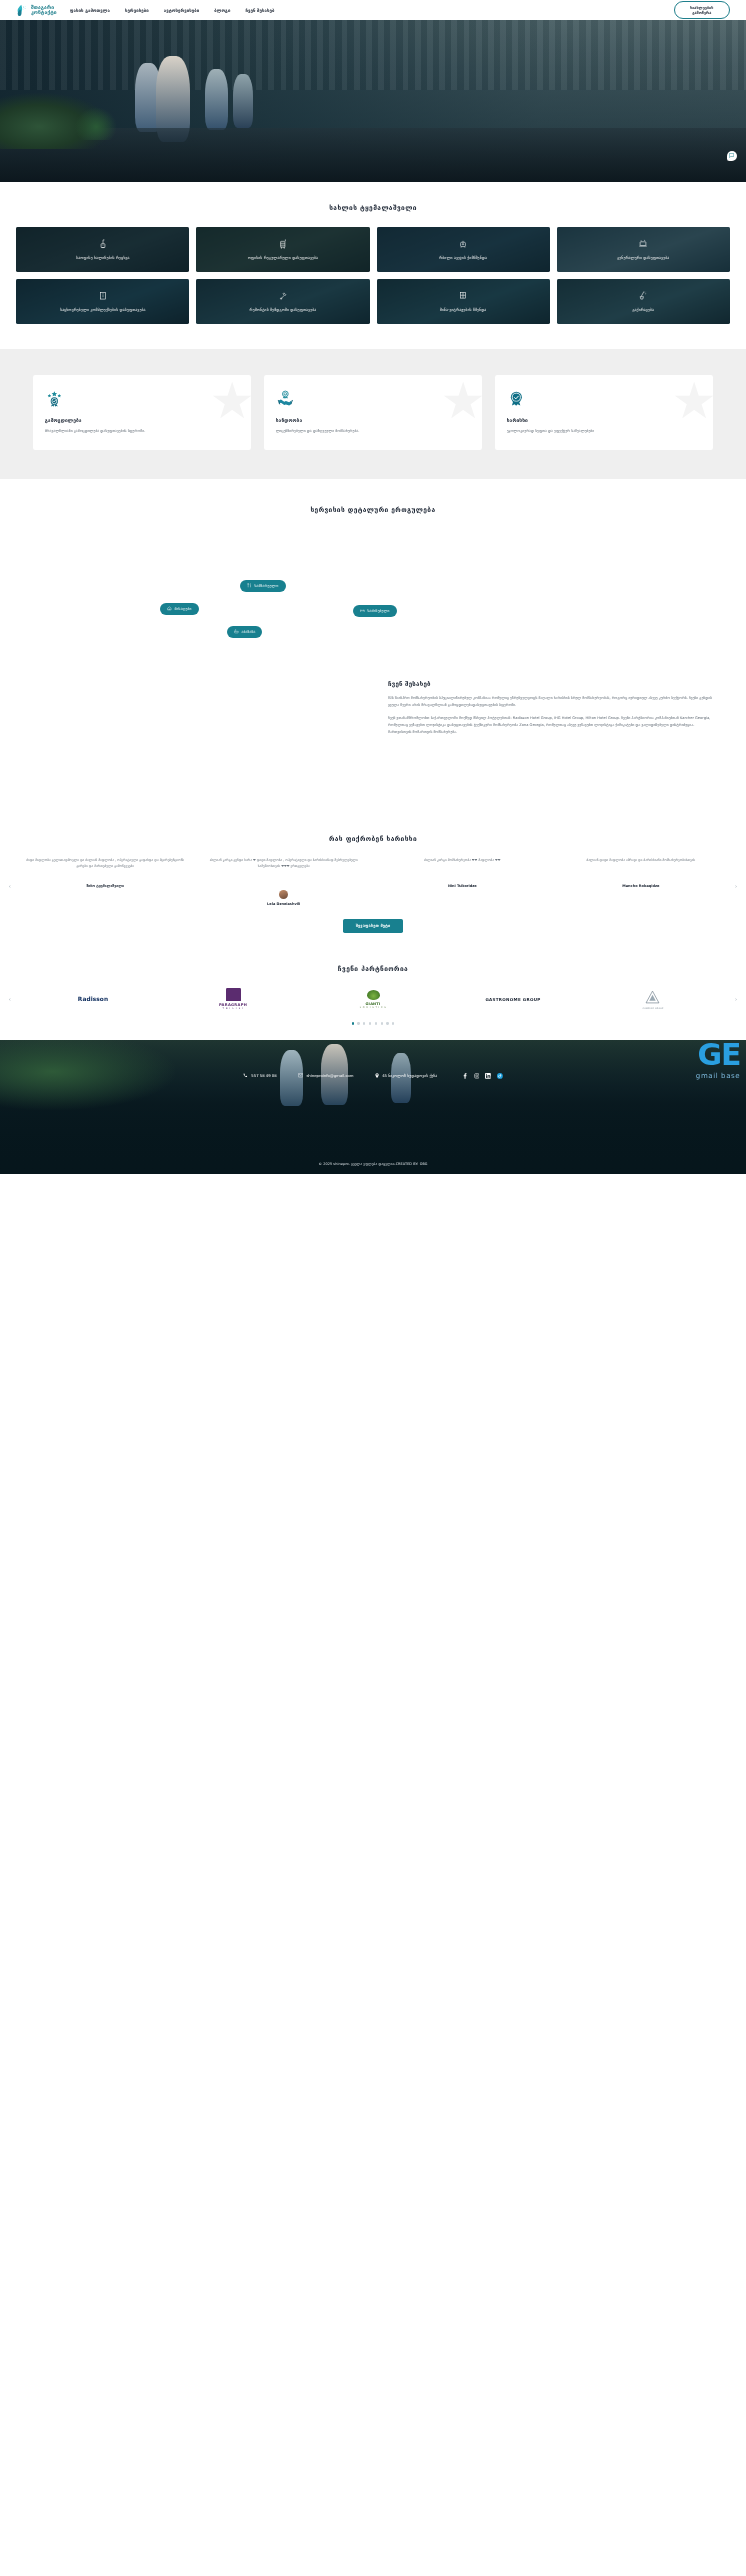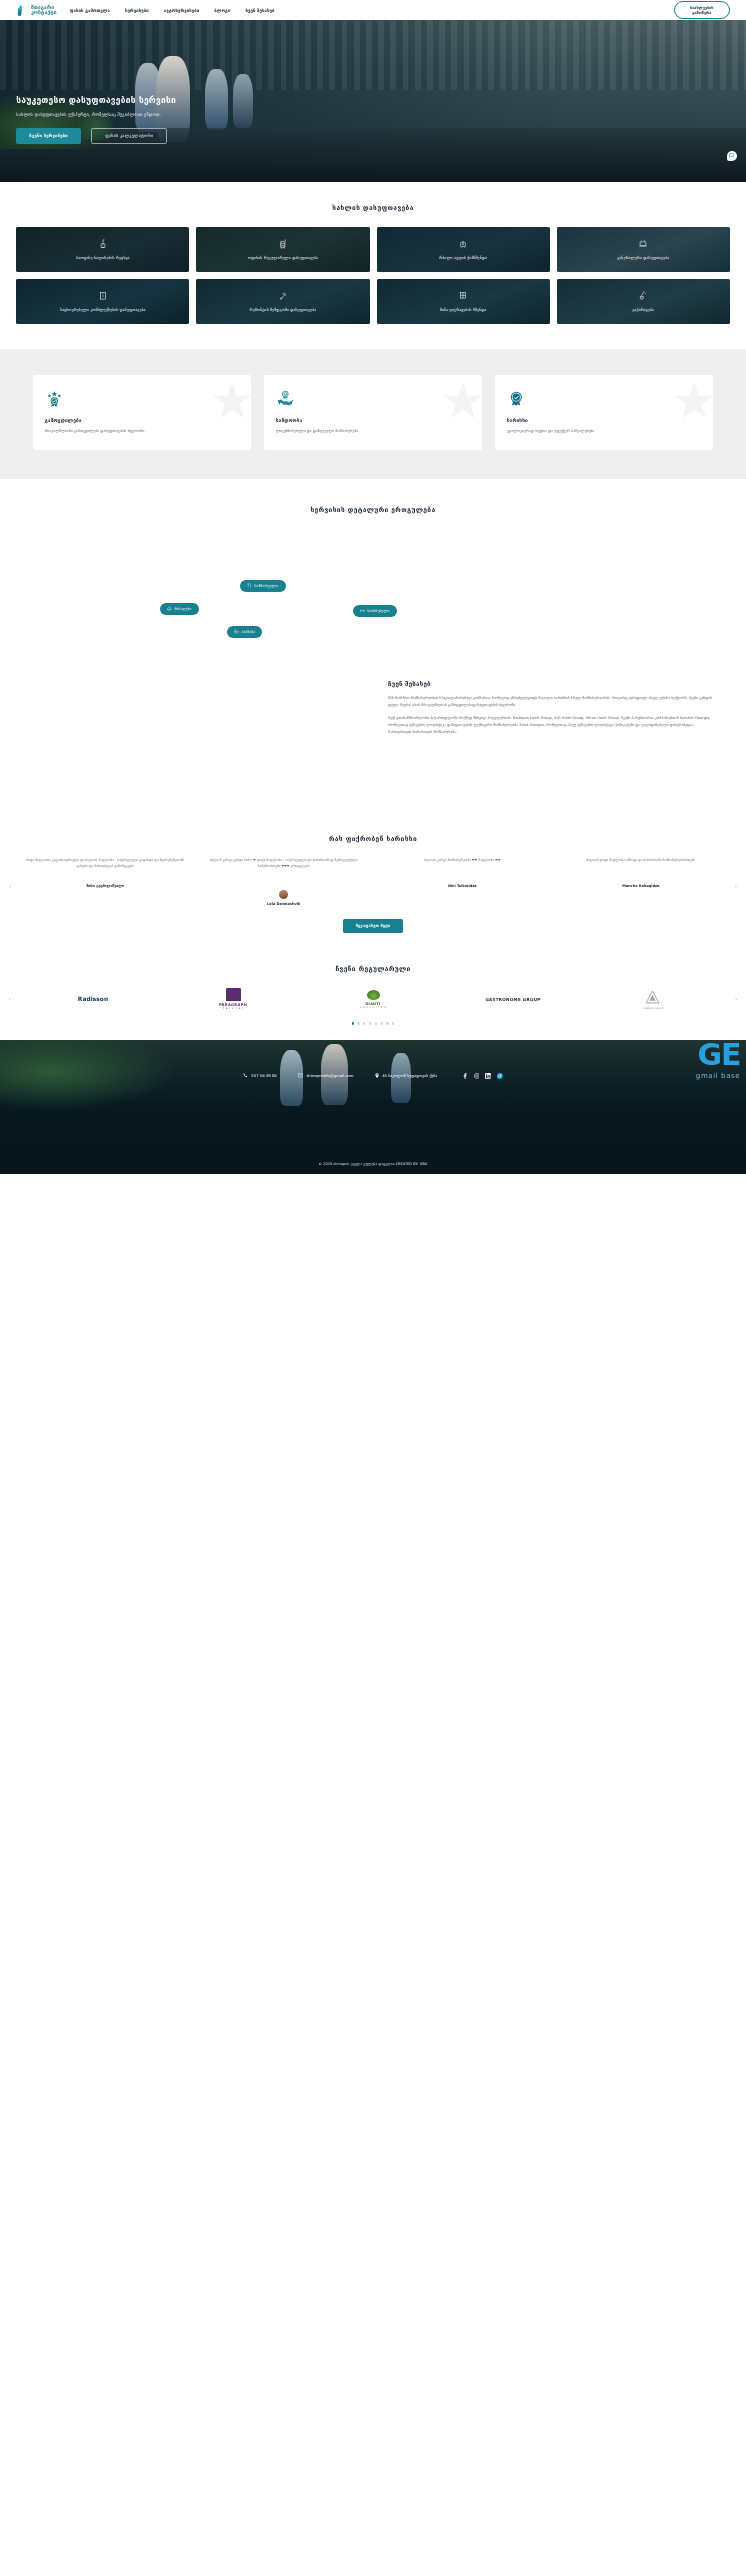--- a/index.html
+++ b/index.html
@@ -268,38 +268,30 @@
     <div class="hero-band"></div>
     <div class="hero-worker w1"></div>
     <div class="hero-worker w2"></div>
     <div class="hero-worker w3"></div>
     <div class="hero-worker w4"></div>
     <div class="hero-floor"></div>
     <div class="hero-plant"></div>
     <div class="hero-plant2"></div>
   </div>
 
-  <div class="hero-inner">
-    <h1 class="hero-title">საუკეთესო დასუფთავების სერვისი</h1>
-    <p class="hero-sub">სახლის დასუფთავების ექსპერტი, რომელსაც შეგიძლიათ ენდოთ.</p>
-    <div class="hero-actions">
-      <button class="btn-primary">ჩვენი სერვისები</button>
-      <button class="btn-ghost">ფასის კალკულატორი</button>
-    </div>
-  </div>
 
   <div class="chat-bubble">
     <svg width="5.2" height="5.2" viewBox="0 0 12 12">
         <path d="M1 1h10v7H4L1 10.5V1z" fill="none" stroke="#1f7f8c" stroke-width="1.2"></path>
       </svg>
   </div>
 </section>
 
 <section class="services">
-  <h2 class="section-title">სახლის დასუფთავება</h2>
+  <h2 class="section-title">სახლის ტყემალაშვილი</h2>
   <div class="svc-grid">
 
     <div class="svc-card">
       <div class="svc-bg" style="background:linear-gradient(160deg,#1a2c30,#2f454a 55%,#16262b)"></div>
         <div class="svc-overlay"></div>
       <span class="svc-icon">
         <svg width="10" height="10.5" viewBox="0 0 20 22" fill="none" stroke="#fff" stroke-width="1.2">
             <rect x="6" y="12" width="8" height="8" rx="1"></rect>
             <path d="M10 12V4h3"></path>
             <path d="M7 20h6"></path>
@@ -542,21 +534,21 @@
       <div class="testi-name">Mancho Robaqidze</div>
     </div>
 
     <div class="arrow right">›</div>
   </div>
 
   <button class="testi-cta">შევაფასეთ მეტი</button>
 </section>
 
 <section class="partners">
-  <h2 class="section-title">ჩვენი რეგულარული</h2>
+  <h2 class="section-title">ჩვენი პარტნიორია</h2>
 
   <div class="partner-row">
     <div class="arrow left" style="top:7px;">‹</div>
 
     <div class="partner">
       <span style="font-size:5.8px;font-weight:bold;color:#0b2a5b;letter-spacing:0.1px;">Radisson</span>
     </div>
 
     <div class="partner">
       <div style="text-align:center;">

